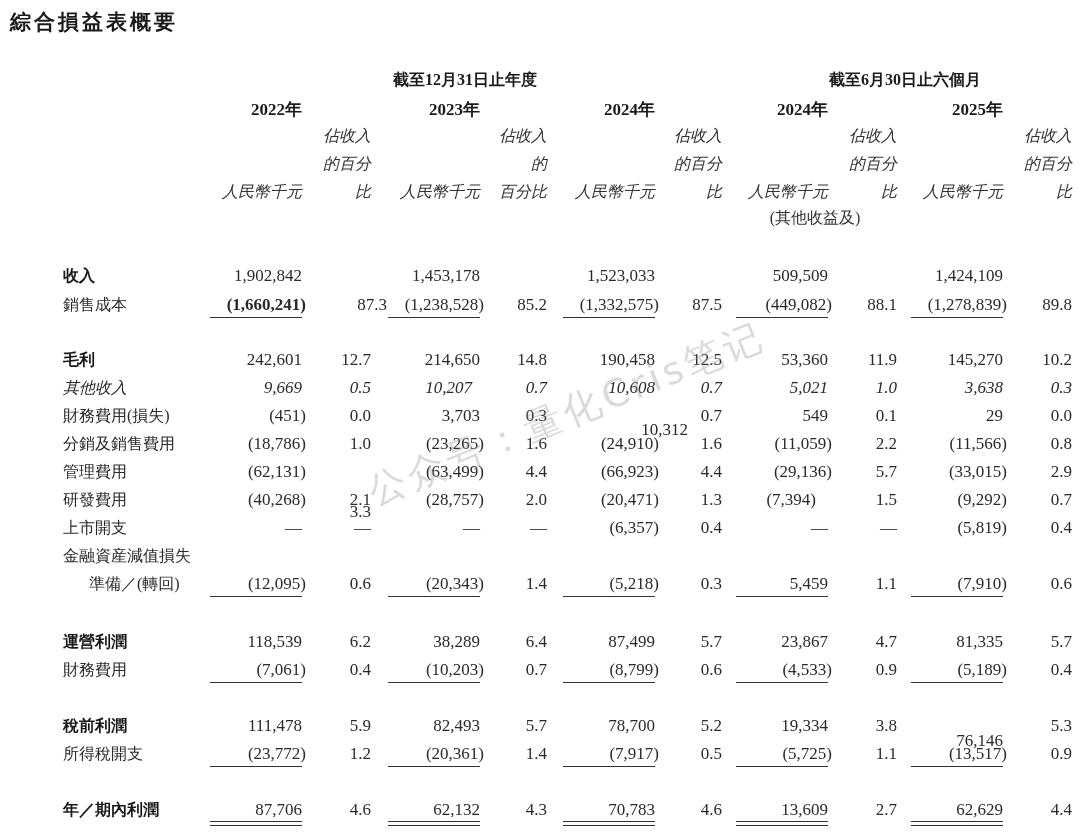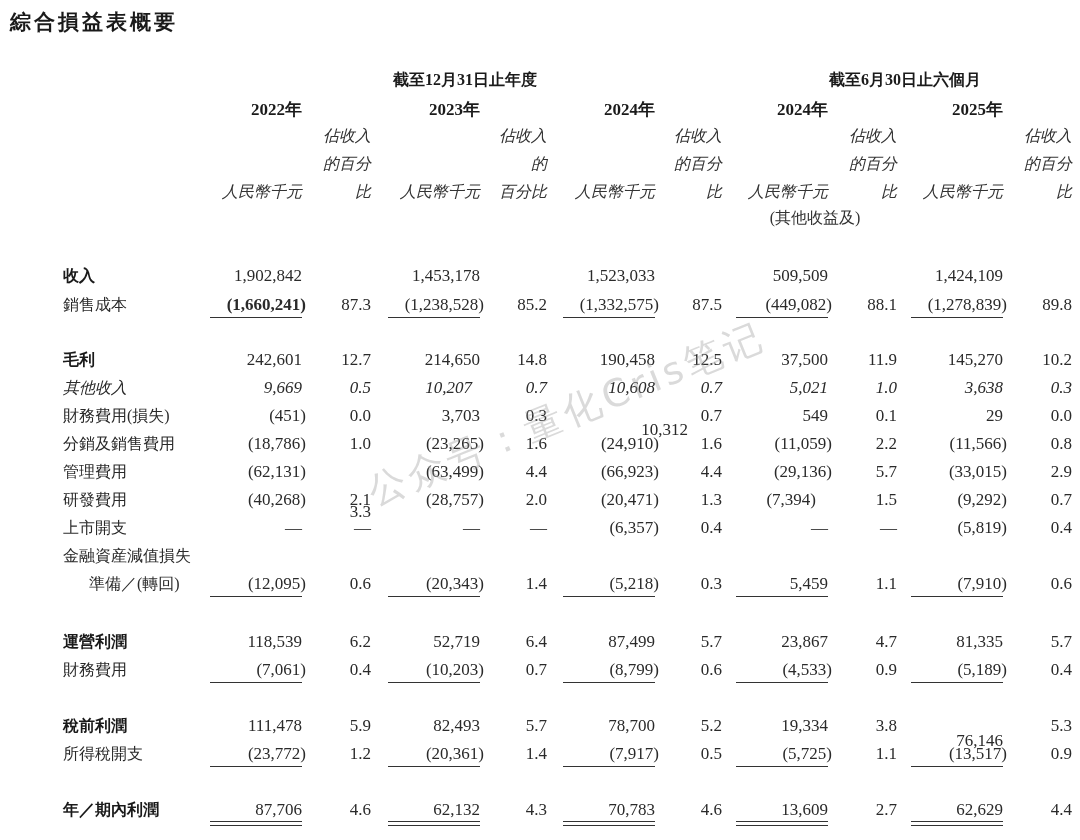--- a/index.html
+++ b/index.html
@@ -72,21 +72,21 @@
       <div class="amt" style="left: 555px;">1,523,033</div>
       <div class="pct" style="left: 672px;"></div>
       <div class="amt" style="left: 728px;">509,509</div>
       <div class="pct" style="left: 847px;"></div>
       <div class="amt" style="left: 903px;">1,424,109</div>
       <div class="pct" style="left: 1022px;"></div>
     </div>
     <div class="row" style="top: 291px;">
       <div class="lbl">銷售成本</div>
       <div class="amt" style="left: 206px; font-weight: bold;">(1,660,241)</div>
-      <div class="pct" style="left: 321px; text-align: right;">87.3</div>
+      <div class="pct" style="left: 337px; text-align: right;">87.3</div>
       <div class="ul" style="left: 210px; width: 92px; top: 26px;"></div>
       <div class="amt" style="left: 384px;">(1,238,528)</div>
       <div class="pct" style="left: 497px;">85.2</div>
       <div class="ul" style="left: 388px; width: 92px; top: 26px;"></div>
       <div class="amt" style="left: 559px;">(1,332,575)</div>
       <div class="pct" style="left: 672px;">87.5</div>
       <div class="ul" style="left: 563px; width: 92px; top: 26px;"></div>
       <div class="amt" style="left: 732px;">(449,082)</div>
       <div class="pct" style="left: 847px;">88.1</div>
       <div class="ul" style="left: 736px; width: 92px; top: 26px;"></div>
@@ -95,21 +95,21 @@
       <div class="ul" style="left: 911px; width: 92px; top: 26px;"></div>
     </div>
     <div class="row" style="top: 346px;">
       <div class="lbl bold">毛利</div>
       <div class="amt" style="left: 202px;">242,601</div>
       <div class="pct" style="left: 321px;">12.7</div>
       <div class="amt" style="left: 380px;">214,650</div>
       <div class="pct" style="left: 497px;">14.8</div>
       <div class="amt" style="left: 555px;">190,458</div>
       <div class="pct" style="left: 672px;">12.5</div>
-      <div class="amt" style="left: 728px;">37,500</div>
+      <div class="amt" style="left: 728px;">53,360</div>
       <div class="pct" style="left: 847px;">11.9</div>
       <div class="amt" style="left: 903px;">145,270</div>
       <div class="pct" style="left: 1022px;">10.2</div>
     </div>
     <div class="row" style="top: 374px; font-style: italic;">
       <div class="lbl">其他收入</div>
       <div class="amt" style="left: 202px;">9,669</div>
       <div class="pct" style="left: 321px;">0.5</div>
       <div class="amt" style="left: 372px;">10,207</div>
       <div class="pct" style="left: 497px;">0.7</div>
@@ -213,21 +213,21 @@
       <div class="pct" style="left: 847px;">1.1</div>
       <div class="ul" style="left: 736px; width: 92px; top: 26px;"></div>
       <div class="amt" style="left: 907px;">(7,910)</div>
       <div class="pct" style="left: 1022px;">0.6</div>
       <div class="ul" style="left: 911px; width: 92px; top: 26px;"></div>
     </div>
     <div class="row" style="top: 628px;">
       <div class="lbl bold">運營利潤</div>
       <div class="amt" style="left: 202px;">118,539</div>
       <div class="pct" style="left: 321px;">6.2</div>
-      <div class="amt" style="left: 380px;">52,719</div>
+      <div class="amt" style="left: 380px;">38,289</div>
       <div class="pct" style="left: 497px;">6.4</div>
       <div class="amt" style="left: 555px;">87,499</div>
       <div class="pct" style="left: 672px;">5.7</div>
       <div class="amt" style="left: 728px;">23,867</div>
       <div class="pct" style="left: 847px;">4.7</div>
       <div class="amt" style="left: 903px;">81,335</div>
       <div class="pct" style="left: 1022px;">5.7</div>
     </div>
     <div class="row" style="top: 656px;">
       <div class="lbl">財務費用</div>

